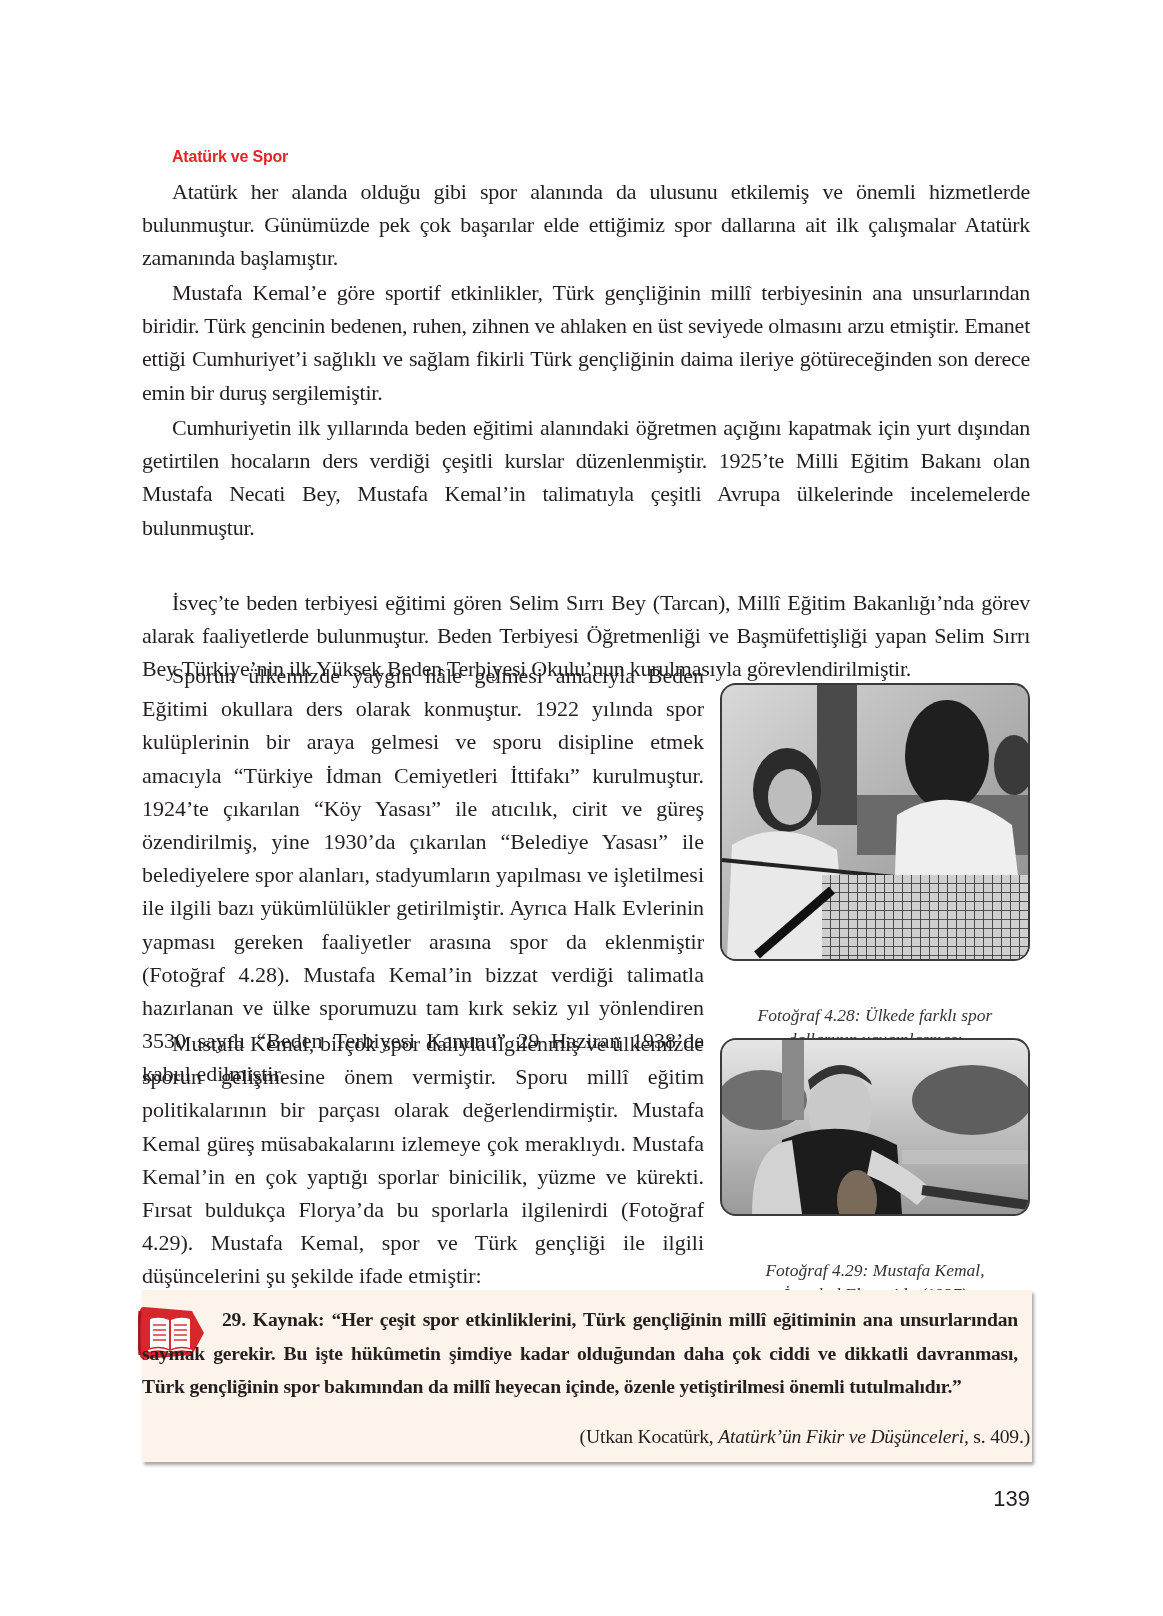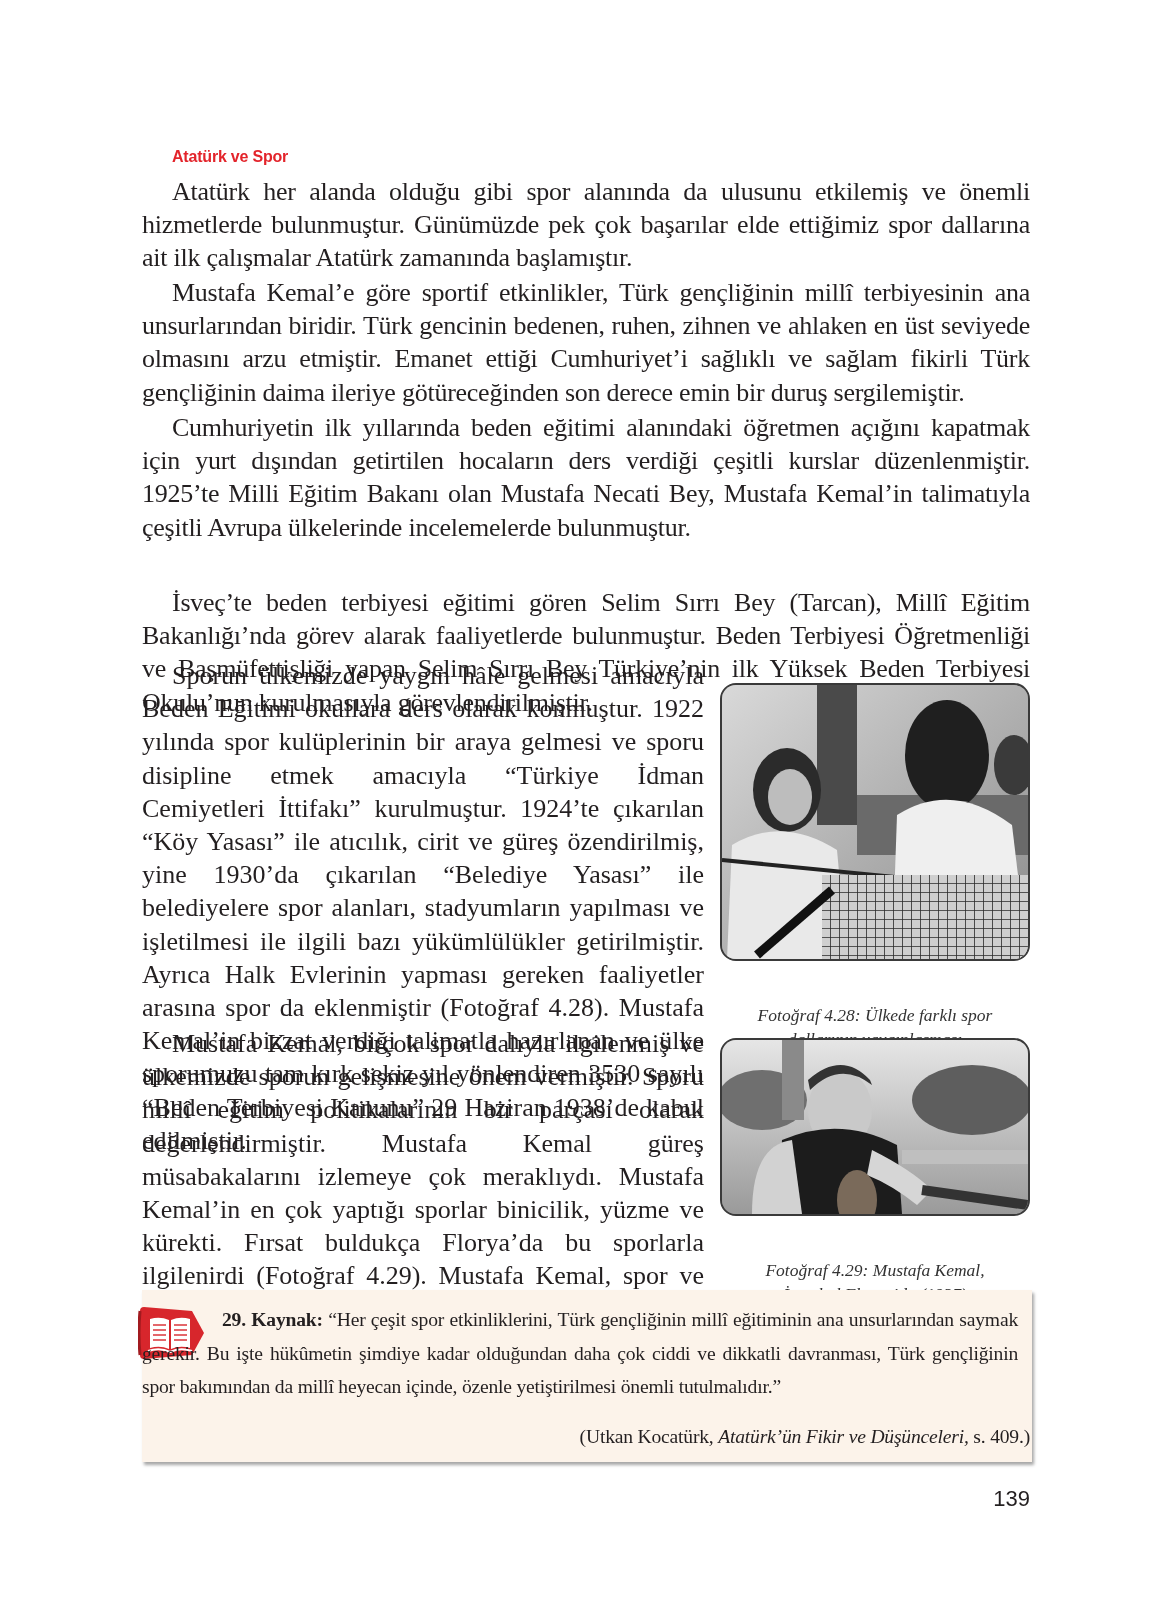--- a/index.html
+++ b/index.html
@@ -1,20 +1,20 @@
 <!DOCTYPE html>
 <html><head>
 <meta charset="utf-8">
 <style>
   html, body { margin:0; padding:0; background:#ffffff; }
   body { width:1163px; height:1616px; position:relative; overflow:hidden;
          font-family:"Liberation Serif","DejaVu Serif",serif; color:#231f20; }
   .heading { position:absolute; left:172px; top:148px; font-family:"Liberation Sans","DejaVu Sans",sans-serif;
              font-weight:bold; font-size:16px; color:#e3242b; letter-spacing:-0.2px; }
-  .para { position:absolute; font-size:26px; line-height:33.2px; text-align:justify; margin:0;
+  .para { position:absolute; font-size:22px; line-height:33.2px; text-align:justify; margin:0;
           text-indent:30px; letter-spacing:-0.25px; }
   .full { left:142px; width:888px; }
   .narrow { left:142px; width:562px; letter-spacing:0px;margin-top:11px; }
   .photo { position:absolute; left:720px; width:310px; border:2px solid #3a3a3a; border-radius:16px;
            overflow:hidden; background:#888; box-sizing:border-box; }
   .caption { position:absolute; left:712px; width:326px; text-align:center; font-style:italic;
              font-size:17.5px; line-height:24px; color:#333;margin-top:28px; }
   .source-box { position:absolute; left:142px; top:1290px; width:890px; height:172px; background:#fcf3ea;
                 box-shadow: 2px 3px 3px rgba(0,0,0,0.35); }
   .source-text { position:absolute; font-size:19.6px; line-height:33.5px; letter-spacing:-0.2px; }
@@ -104,21 +104,21 @@
     <line x1="15" y1="30" x2="28" y2="30"></line>
       <line x1="15" y1="35" x2="28" y2="35"></line>
     <line x1="36" y1="20" x2="49" y2="20"></line>
       <line x1="36" y1="25" x2="49" y2="25"></line>
     <line x1="36" y1="30" x2="49" y2="30"></line>
       <line x1="36" y1="35" x2="49" y2="35"></line>
   </g>
   <path d="M10 46 Q22 42 32 47 Q42 42 54 46" stroke="#ffffff" stroke-width="2" fill="none"></path>
 </svg>
 
-<div class="source-text" style="left:142px; top:1303px; width:876px; text-align:justify;">
+<div class="source-text" style="left:142px; top:1303px; width:876px; text-align:justify;font-weight:bold;">
   <span style="display:inline-block; width:80px;"></span><b>29. Kaynak:</b>
   <span>“Her çeşit spor etkinliklerini, Türk gençliğinin millî eğitiminin ana unsurlarından saymak gerekir. Bu işte hükûmetin şimdiye kadar olduğundan daha çok ciddi ve dikkatli davranması, Türk gençliğinin spor bakımından da millî heyecan içinde, özenle yetiştirilmesi önemli tutulmalıdır.”</span>
 </div>
 <div class="source-text" style="right:133px; top:1420px; text-align:left;">
   <span>(Utkan Kocatürk, </span><i>Atatürk’ün Fikir ve Düşünceleri,</i><span> s. 409.)</span>
 </div>
 
 <div class="page-num">139</div>
 
 </body></html>

